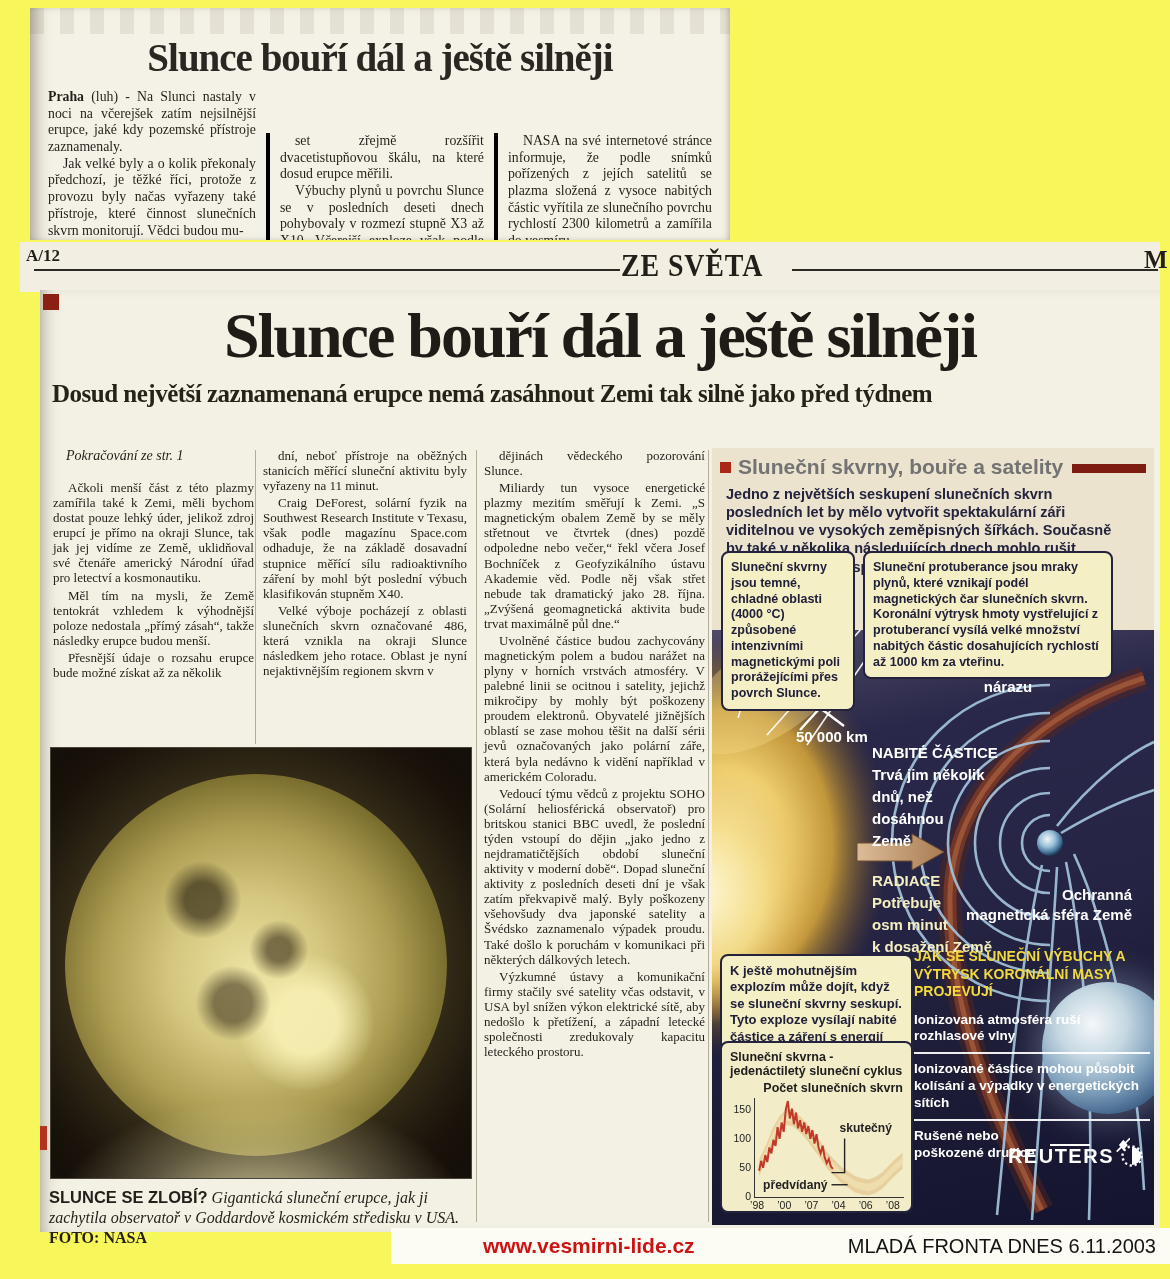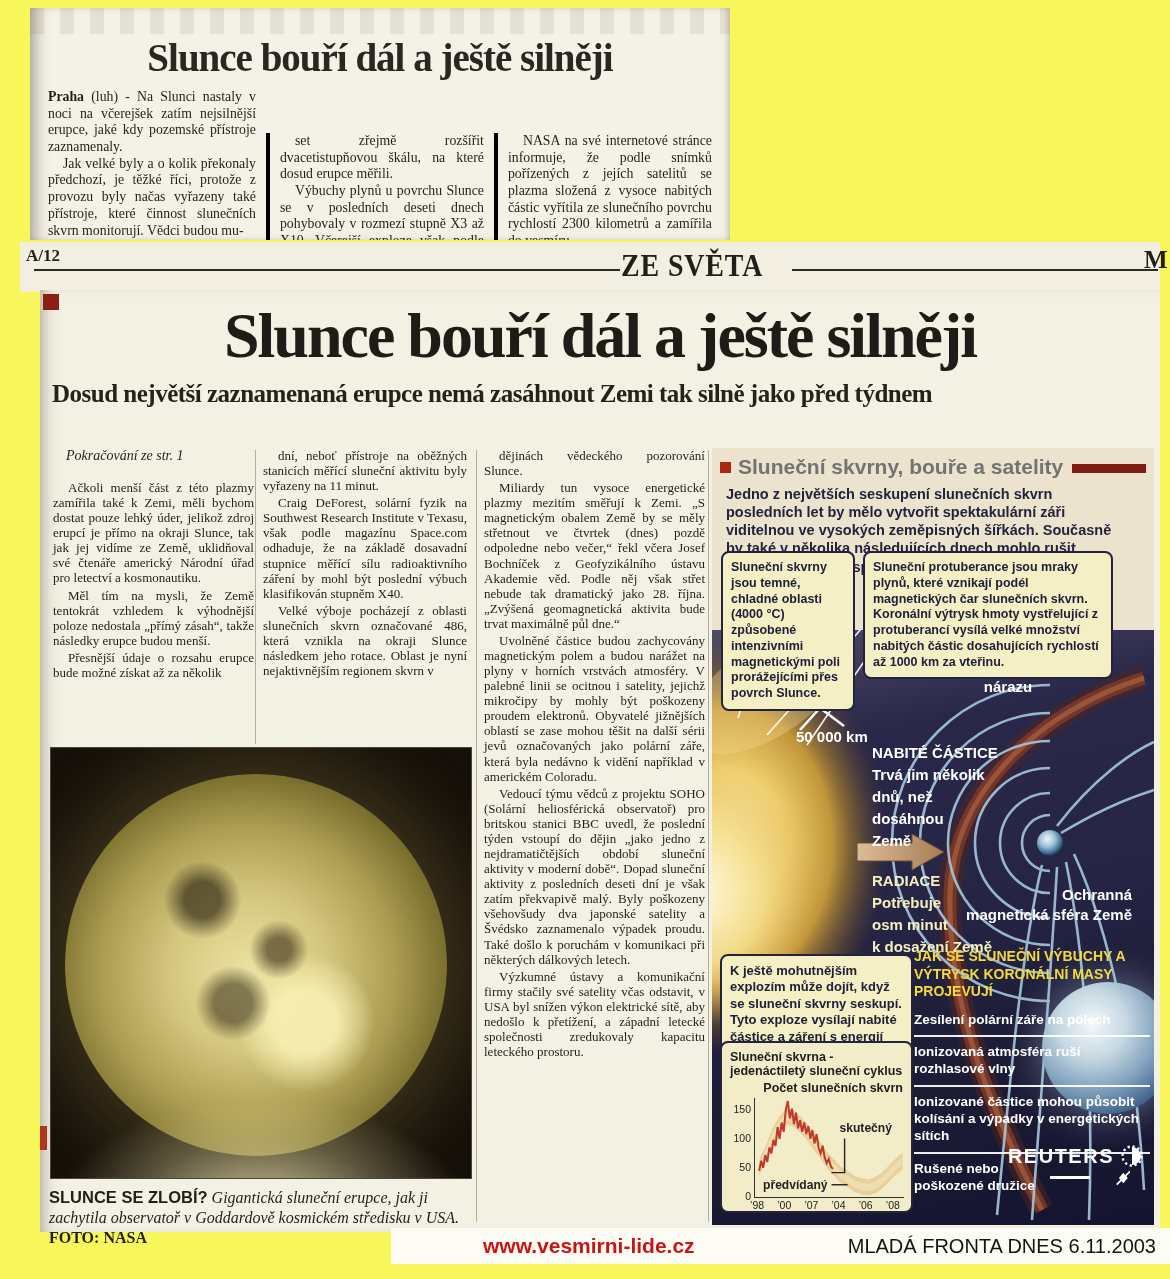--- a/index.html
+++ b/index.html
@@ -313,21 +313,20 @@
             <span style="left: 104.697px;">’06</span>
             <span style="left: 131.853px;">’08</span>
           </div>
       </div>
     </div>
 
     <div class="globe"></div>
 
     <div class="effects">
       <div class="effects-title">JAK SE SLUNEČNÍ VÝBUCHY A VÝTRYSK KORONÁLNÍ MASY PROJEVUJÍ</div>
-      <div class="effect-item">Zesílení polární záře na pólech</div>
       <div class="effect-item">Ionizovaná atmosféra ruší rozhlasové vlny</div>
       <div class="effect-item">Ionizované částice mohou působit kolísání a výpadky v energetických sítích</div>
       <div class="effect-last">
         <span style="max-width:128px;">Rušené nebo poškozené družice</span>
         <span class="sat-dash"></span>
         <svg width="34" height="24" viewBox="0 0 46 24">
           <line x1="28" y1="21" x2="46" y2="3" stroke="#fff" stroke-width="2.4"></line>
           <polygon points="37,5 43,12 37,19 31,12" fill="#fff"></polygon>
         </svg>
       </div>

